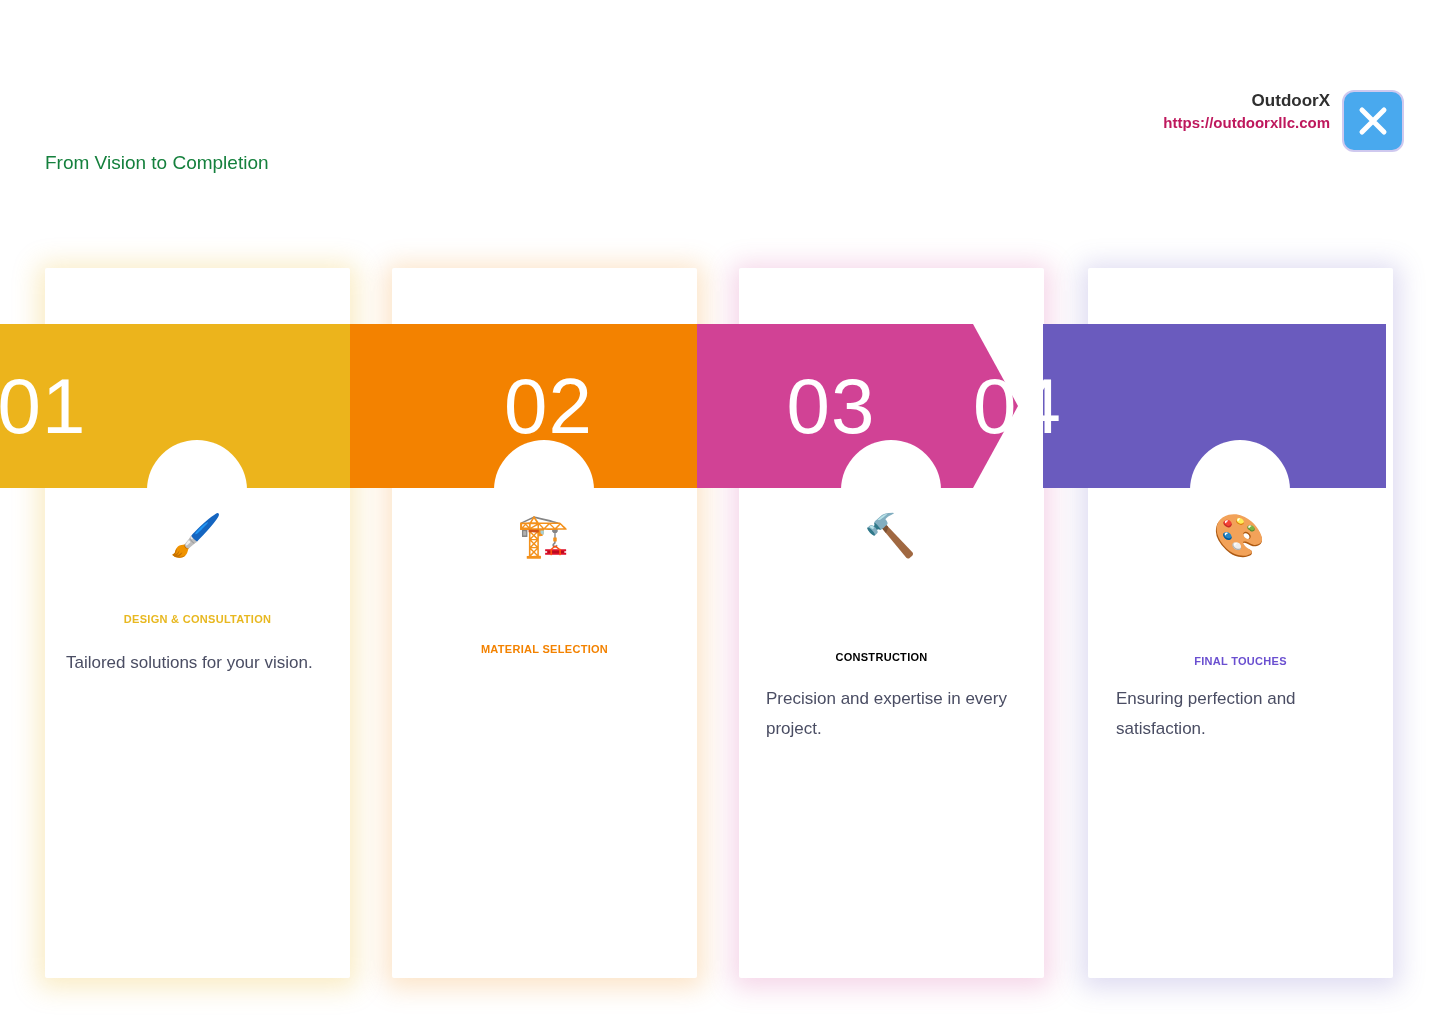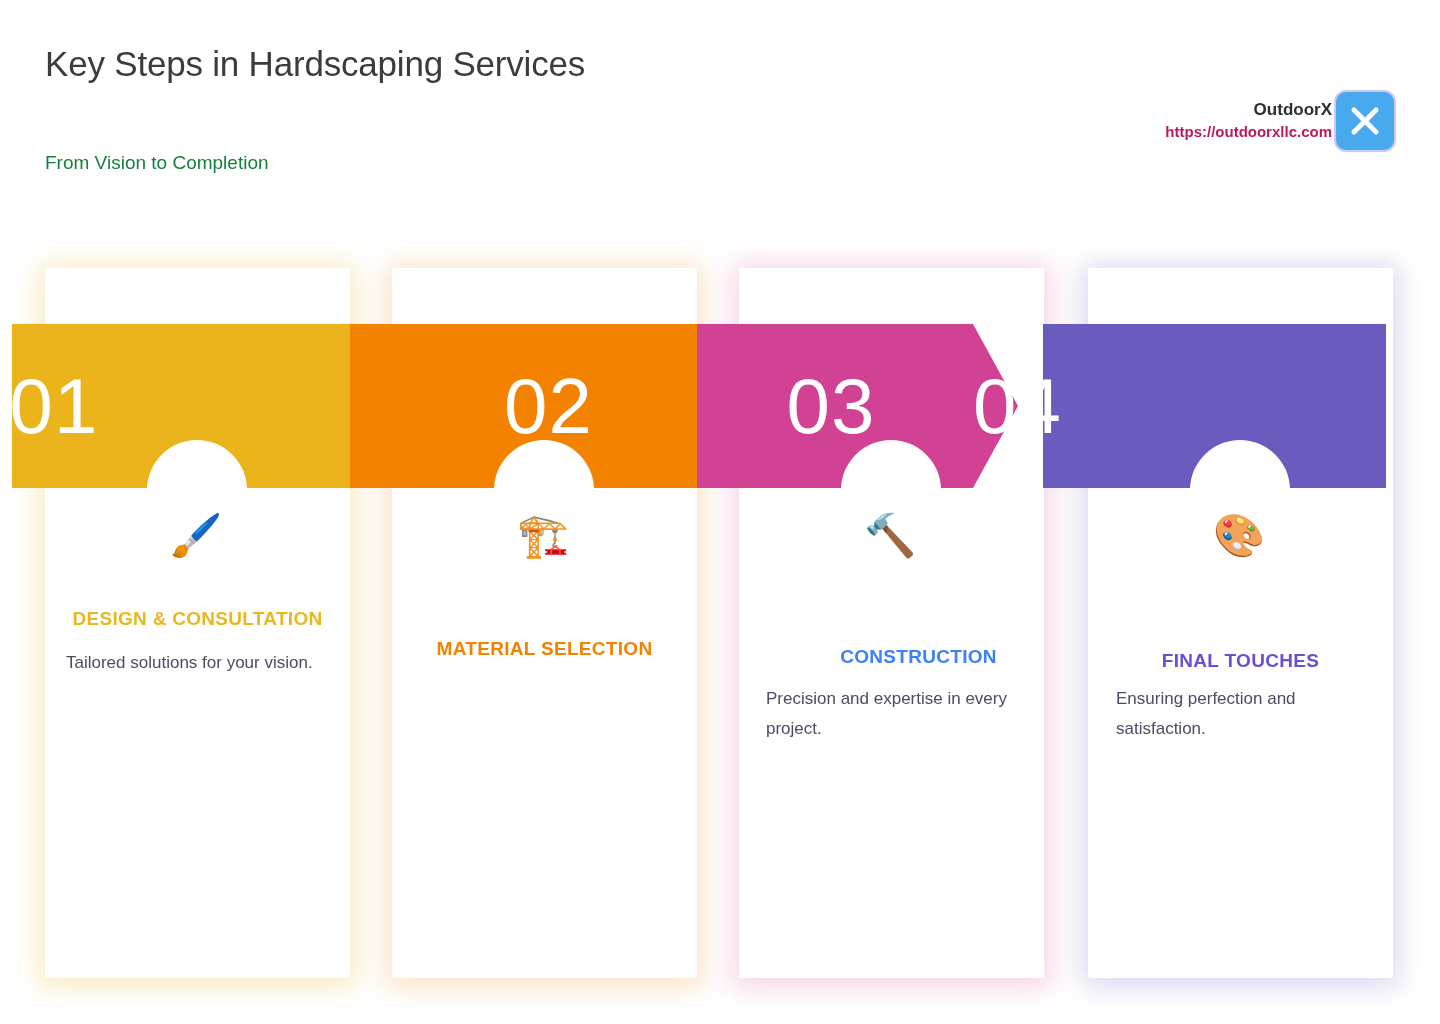--- a/index.html
+++ b/index.html
@@ -19,22 +19,22 @@
     color:#3c3c3c; letter-spacing:-0.2px;
   }
   .hdr-sub {
     position:absolute; left:45px; top:152px;
     font-size:19px; font-weight:400;
     color:#15803d;
   }
 
   
   .brand {
-    position:absolute; right:44px; top:90px;
-    display:flex; align-items:center; gap:2px;
+    position:absolute; right:36px; top:90px;
+    display:flex; gap:12px;
   }
   .brand-txt { text-align:right; line-height:1.35; }
   .brand-name { font-size:17px; font-weight:700; color:#2f2f2f; }
   .brand-url  { font-size:15px; font-weight:700; color:#be185d; }
   .brand-logo {
     width:62px; height:62px; border-radius:12px;
     background:#49a9ee;
     border:2px solid #cfc9ef;
     display:flex; align-items:center; justify-content:center;
     flex:0 0 auto;
@@ -59,21 +59,21 @@
     pointer-events:none;
   }
   .band { position:absolute; top:0; height:164px; }
   .band .fill { position:absolute; inset:0; }
   .band .tip {
     position:absolute; left:100%; top:0;
     width:45px; height:164px;
   }
   .band .tip svg { display:block; }
 
-  .band.b1 { left:12px;    width:388px; }
+  .band.b1 { left:0px;    width:388px; }
   .band.b2 { left:350px;  width:401px; }
   .band.b3 { left:697px;  width:276px; }
   .band.b4 { left:1043px; width:343px; }
 
   .band.b1 .fill, .band.b1 .tip path { fill:#ecb41c; background:#ecb41c; }
   .band.b2 .fill, .band.b2 .tip path { fill:#f38200; background:#f38200; }
   .band.b3 .fill, .band.b3 .tip path { fill:#d14295; background:#d14295; }
   .band.b4 .fill                      { background:#6a5bbe; }
 
   .band .num {
@@ -107,45 +107,44 @@
   }
   .emoji.e1 { left:147px; }
   .emoji.e2 { left:494px; }
   .emoji.e3 { left:841px; }
   .emoji.e4 { left:1190px; }
 
   
   .c-head {
     position:absolute;
     width:275px; text-align:center;
-    font-size:19px; font-weight:700; letter-spacing:0.3px;
+    font-size:11px; font-weight:700; letter-spacing:0.3px;
     line-height:30px; text-transform:uppercase;
   }
   .c-head.h1 { left:60px;   top:604px; color:#e8b820; }
   .c-head.h2 { left:407px;  top:634px; color:#f38200; }
-  .c-head.h3 { left:781px;  top:642px; color:#3b82f6; }
+  .c-head.h3 { left:744px;  top:642px; color:#000000; }
   .c-head.h4 { left:1103px; top:646px; color:#6a4fd0; }
 
   .c-desc {
     position:absolute;
     width:250px;
     font-size:17px; font-weight:400; line-height:30px;
     color:#4a4d63;
   }
   .c-desc.d1 { left:66px;   top:648px; }
   .c-desc.d2 { left:418px;  top:684px; }
   .c-desc.d3 { left:766px;  top:684px; }
   .c-desc.d4 { left:1116px; top:684px; }
 </style>
 </head>
 <body>
 
 <div id="canvas">
 
-  <div class="hdr-title">Key Steps in Hardscaping Services</div>
   <div class="hdr-sub">From Vision to Completion</div>
 
   <div class="brand">
     <div class="brand-txt">
       <div class="brand-name">OutdoorX</div>
       <div class="brand-url">https://outdoorxllc.com</div>
     </div>
     <div class="brand-logo">
       <span>
         <svg width="40" height="40" viewBox="0 0 40 40">

